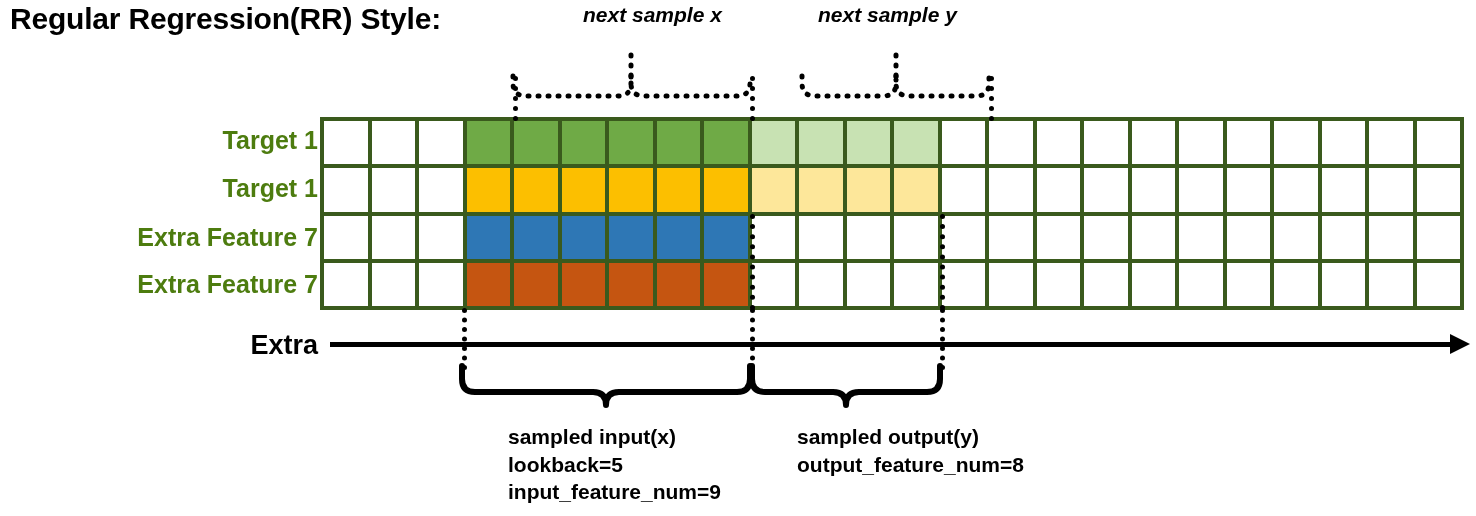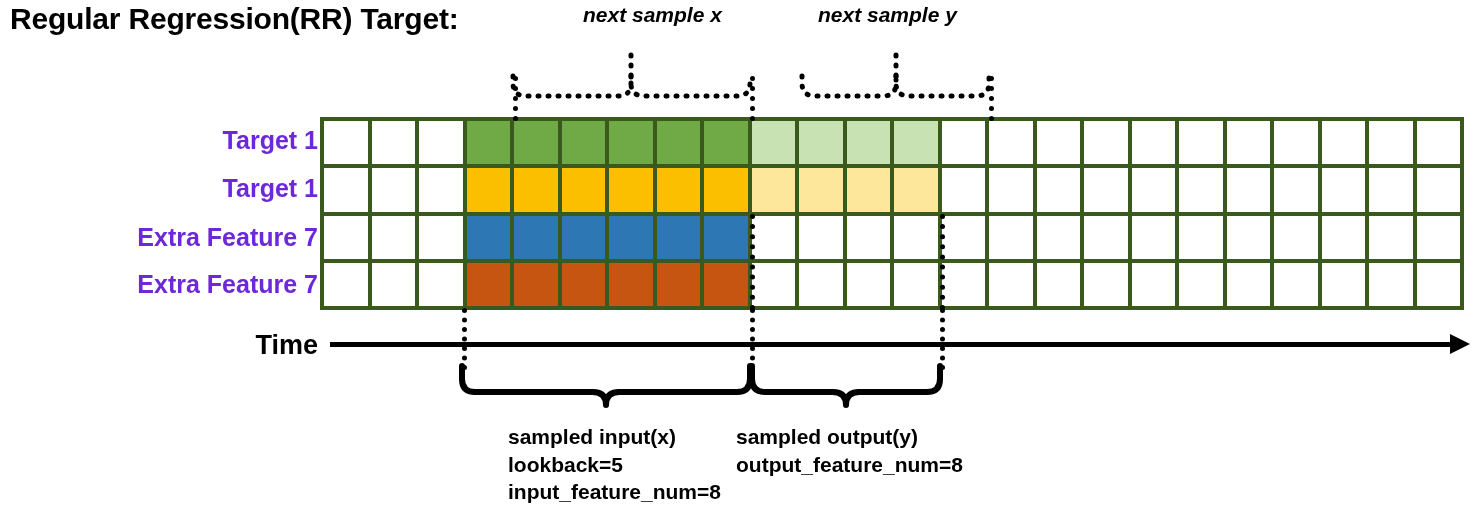--- a/index.html
+++ b/index.html
@@ -30,21 +30,21 @@
     white-space: nowrap;
     letter-spacing: -0.2px;
   }
 
   
   .row-label {
     position: absolute;
     right: 1158px;          
     font-size: 25px;
     font-weight: 700;
-    color: #6d28d9;
+    color: #4d7c0f;
     white-space: nowrap;
     text-align: right;
     line-height: 1;
   }
   #lbl-0 { top: 128px; }
   #lbl-1 { top: 176px; }
   #lbl-2 { top: 225px; }
   #lbl-3 { top: 272px; }
 
   #time-label {
@@ -126,34 +126,34 @@
 
   .caption {
     position: absolute;
     font-size: 21px;
     font-weight: 600;
     color: #000000;
     line-height: 1.32;
     white-space: nowrap;
   }
   #cap-x { left: 508px; top: 423px; }
-  #cap-y { left: 736px; top: 423px; }
+  #cap-y { left: 797px; top: 423px; }
 </style>
 </head>
 <body>
 
 <div id="stage">
 
-  <div id="title">Regular Regression(RR) Target:</div>
+  <div id="title">Regular Regression(RR) Style:</div>
 
   <div class="row-label" id="lbl-0">Target 1</div>
   <div class="row-label" id="lbl-1">Target 1</div>
   <div class="row-label" id="lbl-2">Extra Feature 7</div>
   <div class="row-label" id="lbl-3">Extra Feature 7</div>
-  <div id="time-label">Time</div>
+  <div id="time-label">Extra</div>
 
   <div id="grid" style="background: rgb(58, 90, 29); grid-template-columns: repeat(24, 1fr); grid-template-rows: repeat(4, 1fr);">
       <div class="cell" style="background: rgb(255, 255, 255);"></div>
       <div class="cell" style="background: rgb(255, 255, 255);"></div>
       <div class="cell" style="background: rgb(255, 255, 255);"></div>
       <div class="cell" style="background: rgb(111, 170, 70);"></div>
       <div class="cell" style="background: rgb(111, 170, 70);"></div>
       <div class="cell" style="background: rgb(111, 170, 70);"></div>
       <div class="cell" style="background: rgb(111, 170, 70);"></div>
       <div class="cell" style="background: rgb(111, 170, 70);"></div>
@@ -278,20 +278,20 @@
     <path d="M 752 366 L 752 379 Q 752 392 765 392 L 833 392 Q 846 392 846 405
              Q 846 392 859 392 L 927 392 Q 940 392 940 379 L 940 366" fill="none" stroke="#000000" stroke-width="6" stroke-linecap="round" stroke-linejoin="round"></path>
   </svg>
 
   <div class="brace-title" id="ns-x">next sample x</div>
   <div class="brace-title" id="ns-y">next sample y</div>
 
   <div class="caption" id="cap-x">
     <div>sampled input(x)</div>
     <div>lookback=5</div>
-    <div>input_feature_num=8</div>
+    <div>input_feature_num=9</div>
   </div>
   <div class="caption" id="cap-y">
     <div>sampled output(y)</div>
     <div>output_feature_num=8</div>
   </div>
 
 </div>
 
 </body></html>

